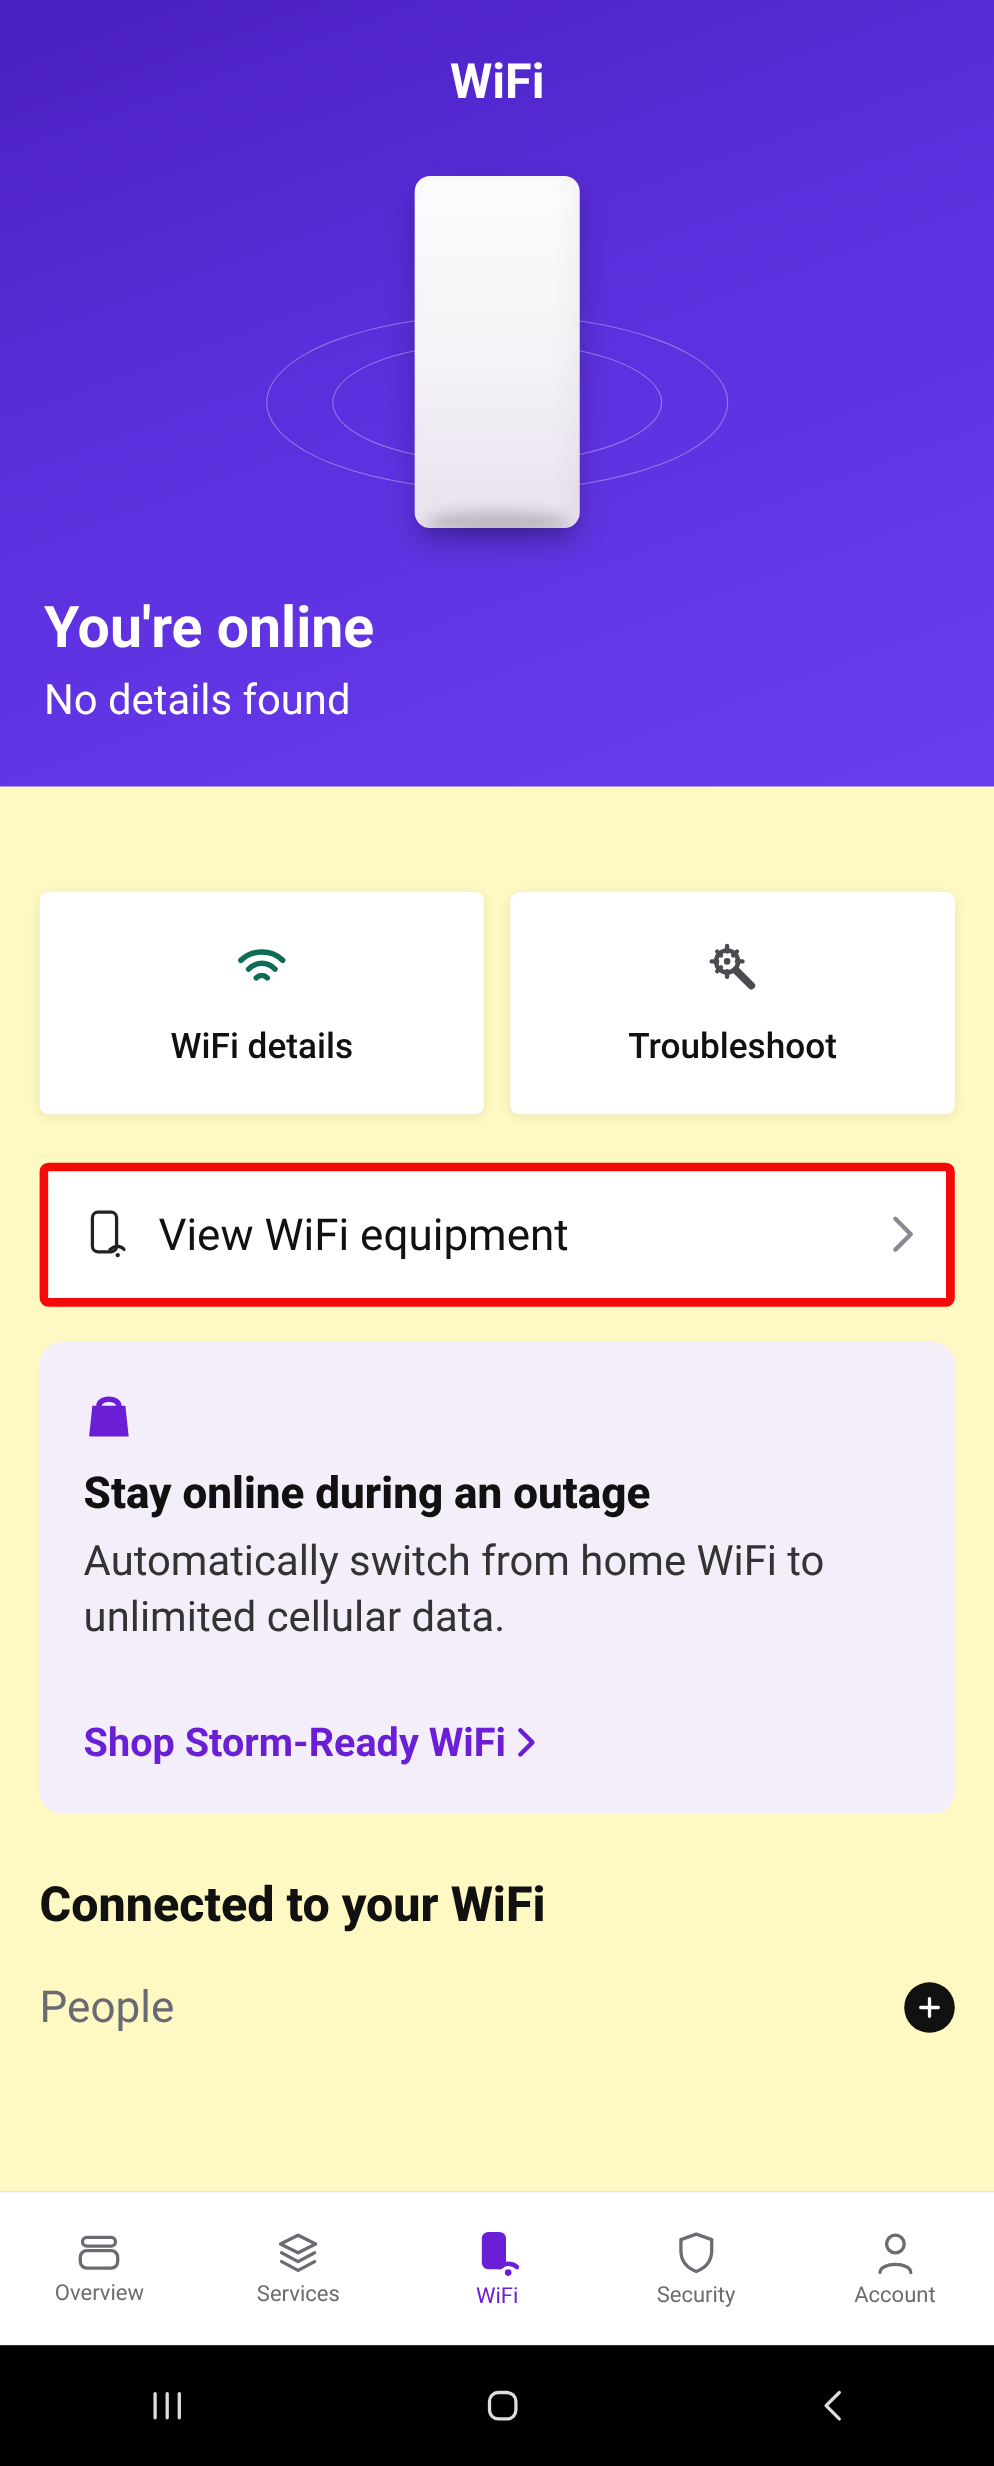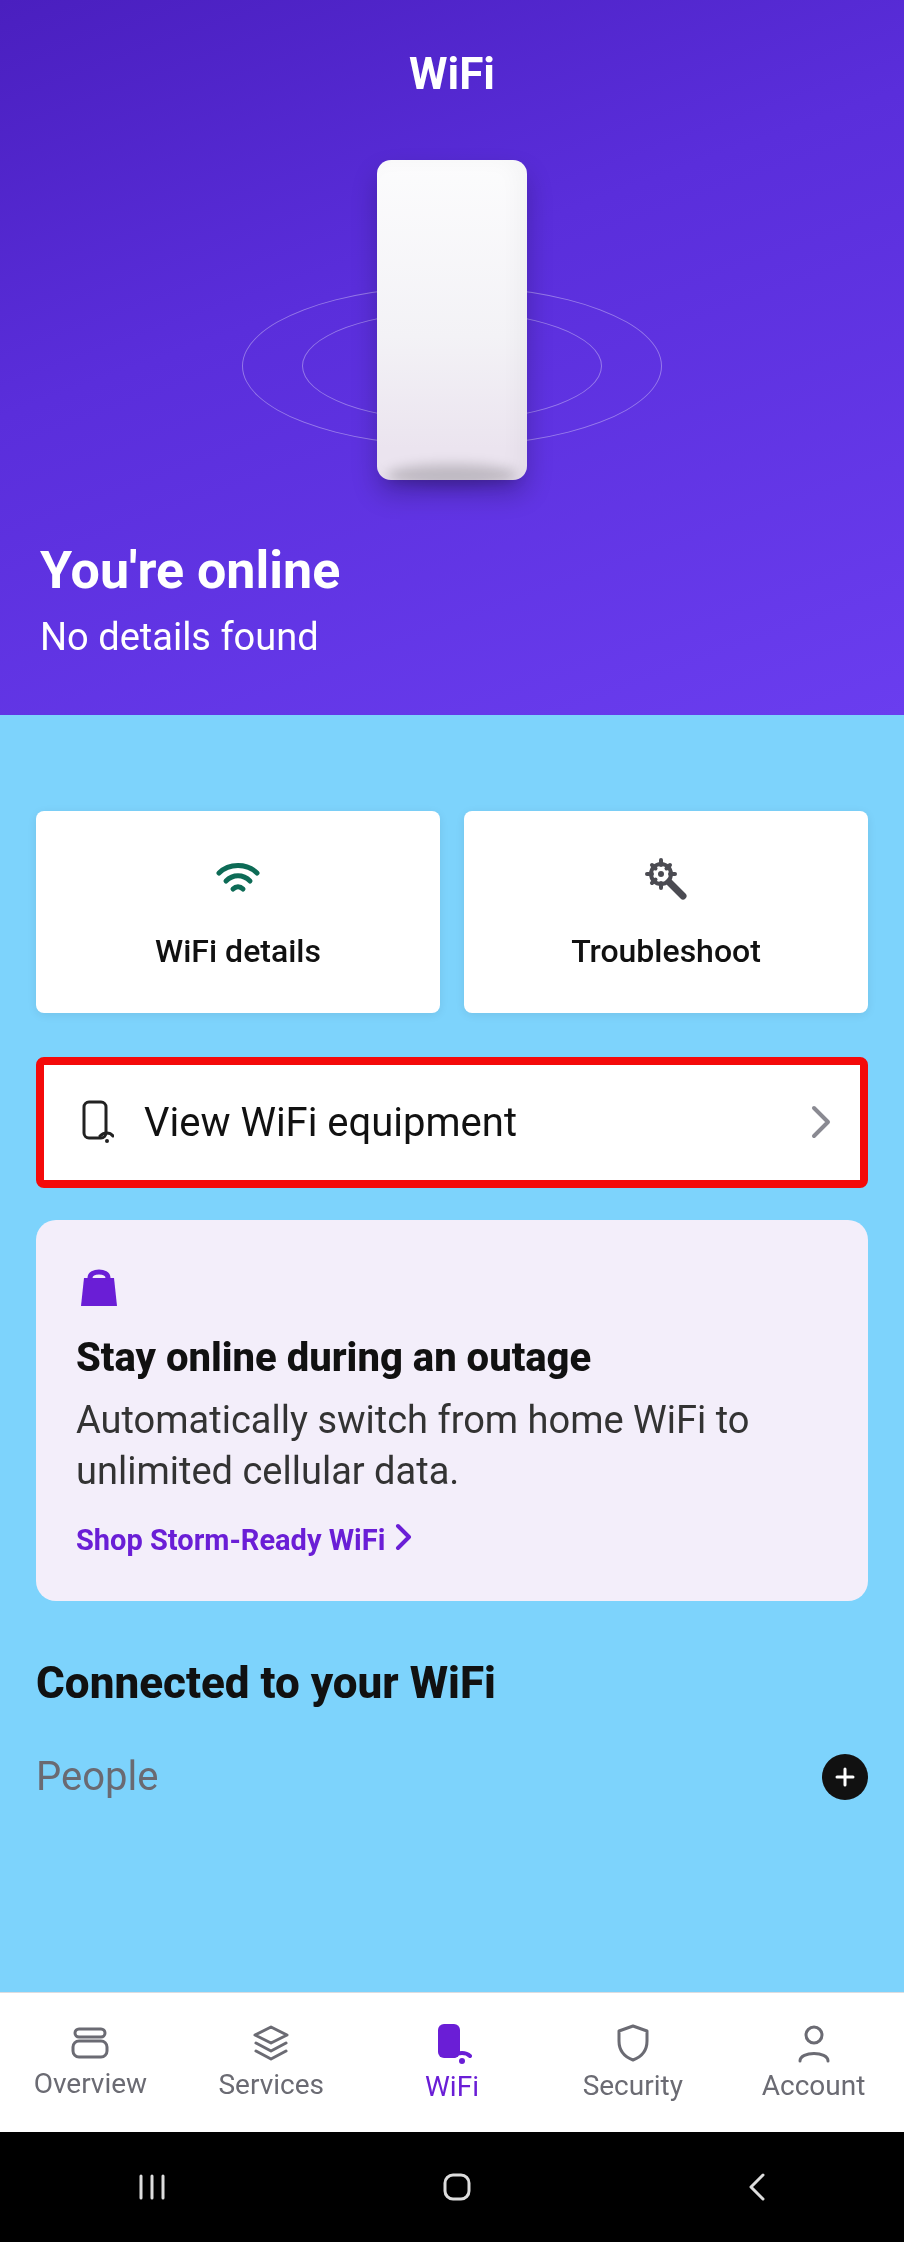--- a/index.html
+++ b/index.html
@@ -8,21 +8,21 @@
   width: 904px;
   height: 2242px;
   background: #eee;
   overflow: hidden;
 }
 .app {
   width: 100%;
   height: 100%;
   display: flex;
   flex-direction: column;
-  background: #7dd3fc;
+  background: #fef9c3;
 }
 .hero {
   background: linear-gradient(160deg, #4a1fbf 0%, #5a2edb 40%, #6a3def 100%);
   color: #fff;
   padding: 48px 40px 56px 40px;
 }
 .hero-title {
   text-align: center;
   font-size: 44px;
   font-weight: 700;
@@ -145,27 +145,28 @@
   color:#111;
   margin-bottom: 14px;
 }
 .promo-desc {
   font-size: 38px;
   color:#333;
   line-height: 1.35;
   margin-bottom: 26px;
 }
 .promo-link {
-  font-size: 29px;
+  font-size: 36px;
   font-weight: 700;
   color: #6a1ed6;
   display: inline-flex;
-  align-items: flex-start;
+  align-items: center;
   gap: 10px;
   cursor: pointer;
+  margin-top: 40px;
 }
 .section-head {
   font-size: 44px;
   font-weight: 800;
   color:#111;
   margin-bottom: 44px;
 }
 .people-row {
   display: flex;
   justify-content: space-between;
@@ -193,21 +194,21 @@
   align-items:center;
 }
 .tabbar .tab {
   flex:1;
   display:flex;
   flex-direction:column;
   align-items:center;
   gap:6px;
   cursor:pointer;
   color:#6b6b73;
-  font-size: 28px;
+  font-size: 20px;
 }
 .tabbar .tab.active { color:#6a1ed6; }
 .sysbar {
   height: 110px;
   background: #000;
   display:flex;
   align-items:center;
   justify-content:space-around;
 }
 .sysbar .sysbtn { color:#ddd; cursor:pointer; }

